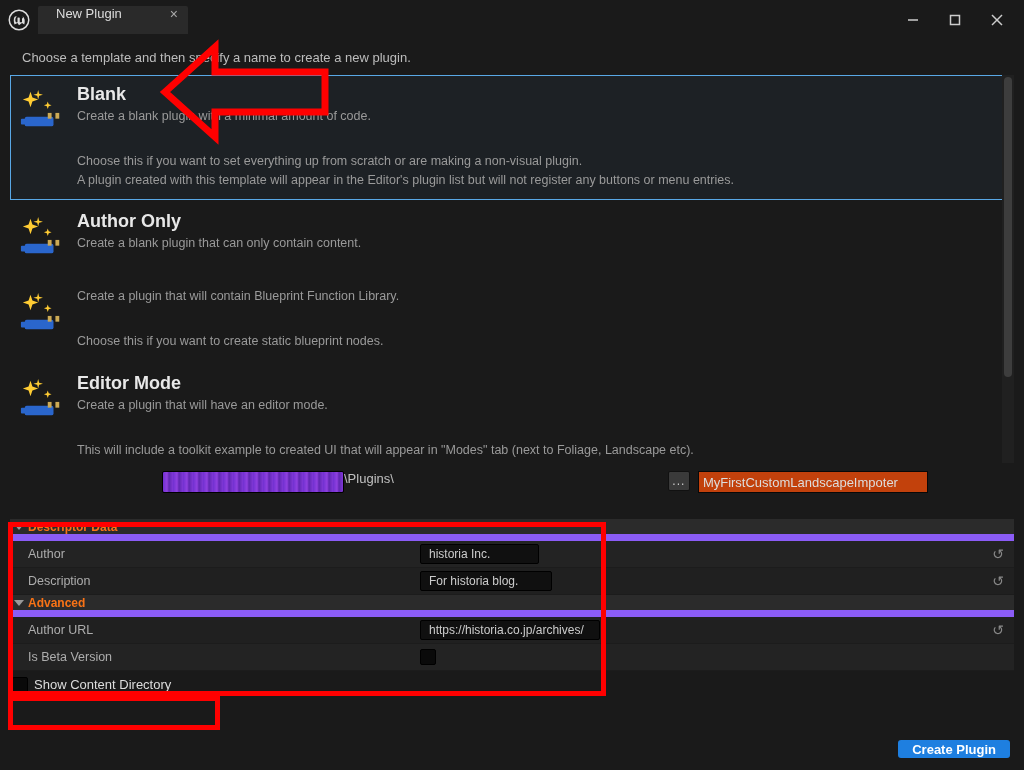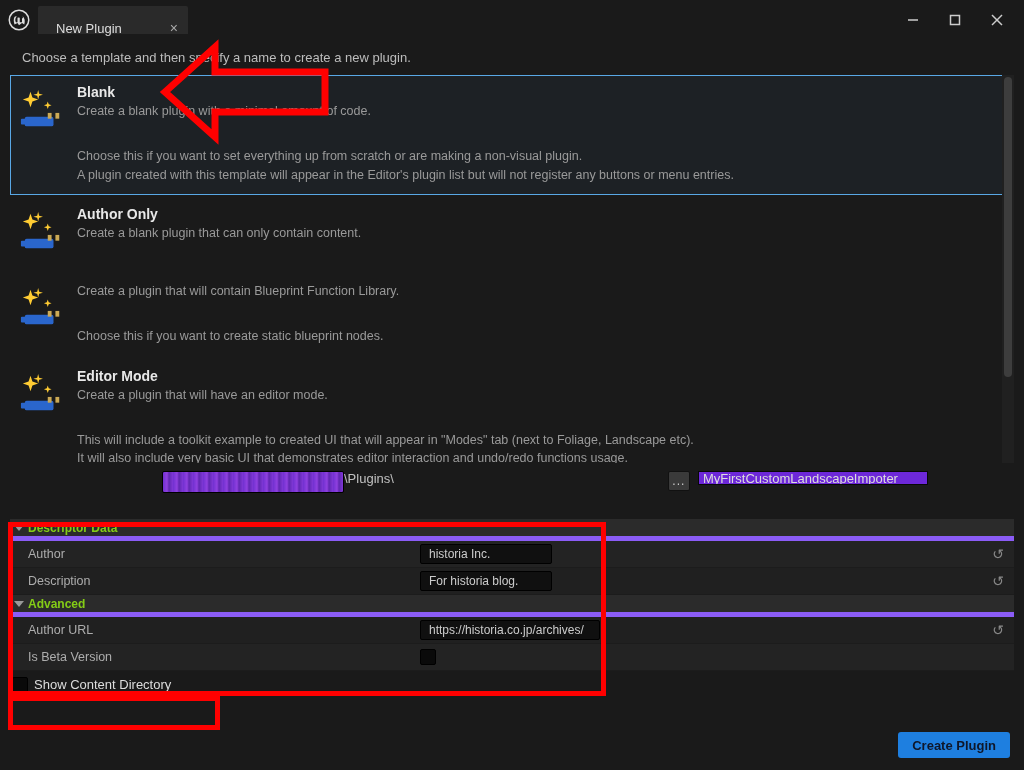--- a/index.html
+++ b/index.html
@@ -3,64 +3,64 @@
 <meta charset="utf-8">
 <style>
   * { box-sizing: border-box; margin: 0; padding: 0; }
   html, body { width: 1024px; height: 770px; overflow: hidden; font-family: "Segoe UI", Arial, sans-serif; }
   body { background: #1a1a1a; color: #c0c0c0; position: relative; }
 
   
   .titlebar { display: flex; align-items: center; height: 36px; padding: 4px 6px 0 6px; }
   .ue-logo { width: 26px; height: 26px; margin-right: 6px; display:flex; align-items:center; justify-content:center; }
   .ue-logo svg { width: 24px; height: 24px; }
-  .tab { background: #2a2a2a; height: 28px; display: flex; align-items: center; padding: 16px 10px 0 18px; border-radius: 2px 2px 0 0; font-size: 13px; color: #ddd; }
+  .tab { background: #2a2a2a; height: 28px; display: flex; padding: 0 10px 0 18px; border-radius: 2px 2px 0 0; font-size: 13px; color: #ddd; }
   .tab-close { margin-left: 48px; color: #aaa; font-size: 14px; cursor: pointer; }
   .win-controls { margin-left: auto; display: flex; gap: 0; }
   .win-btn { width: 42px; height: 26px; display:flex; align-items:center; justify-content:center; color:#ccc; }
 
   .subtitle { padding: 14px 22px 10px 22px; font-size: 13px; color: #bdbdbd; }
 
   
   .template-list { margin: 0 10px; height: 388px; overflow: hidden; position: relative; }
   .tpl { display: flex; padding: 8px 8px 10px 8px; margin-bottom: 2px; border: 1px solid transparent; }
   .tpl.selected { border: 1px solid #59a8e6; background: rgba(90,160,220,0.06); }
   .tpl-icon { width: 50px; flex: 0 0 50px; padding-top: 4px; }
   .tpl-body { flex: 1; padding-left: 8px; }
-  .tpl-title { font-size: 14px; font-weight: 600; color: #e8e8e8; margin-bottom: 2px; }
+  .tpl-title { font-size: 18px; font-weight: 600; color: #e8e8e8; margin-bottom: 2px; }
   .tpl-desc { font-size: 12.5px; color: #9a9a9a; line-height: 1.5; }
   .tpl-extra { font-size: 12.5px; color: #9a9a9a; line-height: 1.5; margin-top: 26px; }
 
   .wand-icon svg { width: 46px; height: 46px; }
 
   .scrollbar { position: absolute; right: 0; top: 0; width: 12px; height: 100%; background: #202020; }
   .scroll-thumb { position: absolute; width: 8px; left: 2px; top: 2px; height: 300px; background: #3d3d3d; border-radius: 4px; }
 
   
   .path-row { display:flex; align-items:flex-start; margin: 8px 12px 0 12px; height: 26px; }
   .path-blur { width: 182px; height: 22px; background: repeating-linear-gradient(90deg,#7030d0,#9040e0 4px,#6028b0 6px,#8038d8 10px); border: 1px solid #000; border-radius:2px; margin-left: 150px;}
   .path-text { font-size: 13px; color:#c0c0c0; margin-left: 0; }
   .browse-btn { width: 22px; height: 20px; background:#3a3a3a; border:1px solid #111; border-radius:2px; margin-left: 4px; display:flex; align-items:center; justify-content:center; color:#ccc; font-size:12px; letter-spacing:1px;}
-  .name-input { flex: 0 0 230px; height: 14px; background:#6d28d9; border:1px solid #080808; margin-left: 8px; color:#ddd; font-size:13px; padding: 0 4px; }
+  .name-input { flex: 0 0 230px; height: 22px; background:#c2410c; border:1px solid #080808; margin-left: 8px; color:#ddd; font-size:13px; padding: 0 4px; }
 
   
   .props { margin: 22px 10px 0 10px; }
-  .section-header { background:#2b2b2b; height: 22px; display:flex; align-items:center; padding-left: 4px; font-size:12px; font-weight:600; color:#84cc16; border-bottom:5px solid #8b5cf6; }
+  .section-header { background:#2b2b2b; height: 22px; display:flex; align-items:center; padding-left: 4px; font-size:12px; font-weight:600; color:#f97316; border-bottom:7px solid #8b5cf6; }
   .caret { display:inline-block; width:0;height:0; border-left:5px solid transparent; border-right:5px solid transparent; border-top:6px solid #999; margin-right:4px; }
   .prop-row { display:flex; align-items:center; height:27px; padding-left: 18px; border-bottom: 1px solid #1c1c1c; background:#232323;}
   .prop-row:nth-child(odd){ background:#202020;}
   .prop-label { flex: 0 0 392px; font-size:12.5px; color:#adadad; }
   .prop-input { height: 20px; background:#101010; border:1px solid #000; color:#ccc; font-size:12px; padding: 0 8px; border-radius:2px; }
   .prop-reset { margin-left:auto; margin-right:10px; color:#888; font-size:14px; }
   .prop-check { width:16px; height:16px; background:#0a0a0a; border:1px solid #000; border-radius:2px; }
 
   .show-content { display:flex; align-items:flex-start; margin: 6px 12px; font-size:13px; color:#ddd; }
   .show-content .prop-check { margin-right:6px; }
 
-  .create-btn { position:absolute; right:14px; bottom:12px; height:26px; padding:0 14px; background:#1e7fe0; color:#0f172a; border:none; border-radius:3px; font-size:13px; font-weight:600; }
+  .create-btn { position:absolute; right:14px; bottom:12px; height:18px; padding:0 14px; background:#1e7fe0; color:#ffffff; border:none; border-radius:3px; font-size:13px; font-weight:600; }
 
   
   .anno-arrow { position:absolute; left:155px; top:32px; pointer-events:none; }
   .anno-box1 { position:absolute; left:8px; top:522px; width:598px; height:174px; border:5px solid #ff0000; pointer-events:none; }
   .anno-box2 { position:absolute; left:8px; top:696px; width:212px; height:34px; border:5px solid #ff0000; pointer-events:none; }
 </style>
 </head>
 <body>
 
 <div class="titlebar">
@@ -187,21 +187,21 @@
   <input class="name-input" value="MyFirstCustomLandscapeImpoter" style="">
 </div>
 
 <div class="props">
   <div class="section-header">
     <span class="caret"></span>
     <span>Descriptor Data</span>
   </div>
   <div class="prop-row">
     <div class="prop-label">Author</div>
-    <input class="prop-input" style="width: 132px;" value="historia Inc.">
+    <input class="prop-input" style="width: 119px;" value="historia Inc.">
     <span class="prop-reset">↺</span>
   </div>
   <div class="prop-row">
     <div class="prop-label">Description</div>
     <input class="prop-input" style="width: 132px;" value="For historia blog.">
     <span class="prop-reset">↺</span>
   </div>
 
   <div class="section-header">
     <span class="caret"></span>

